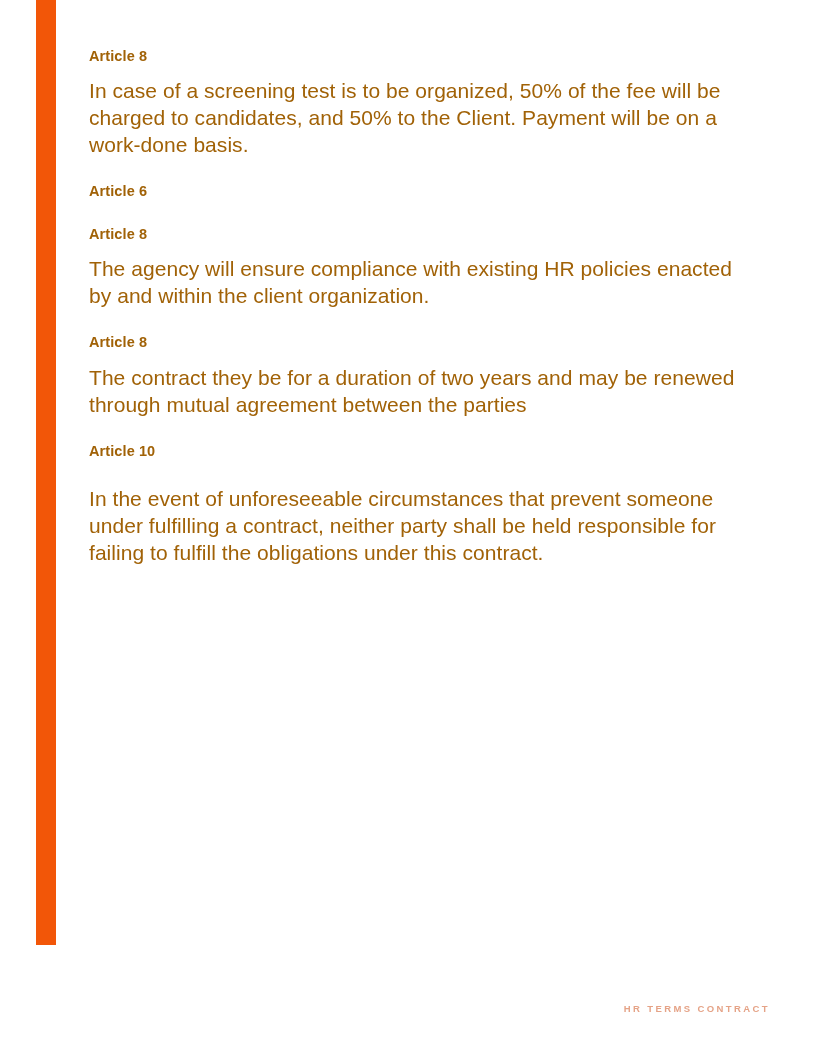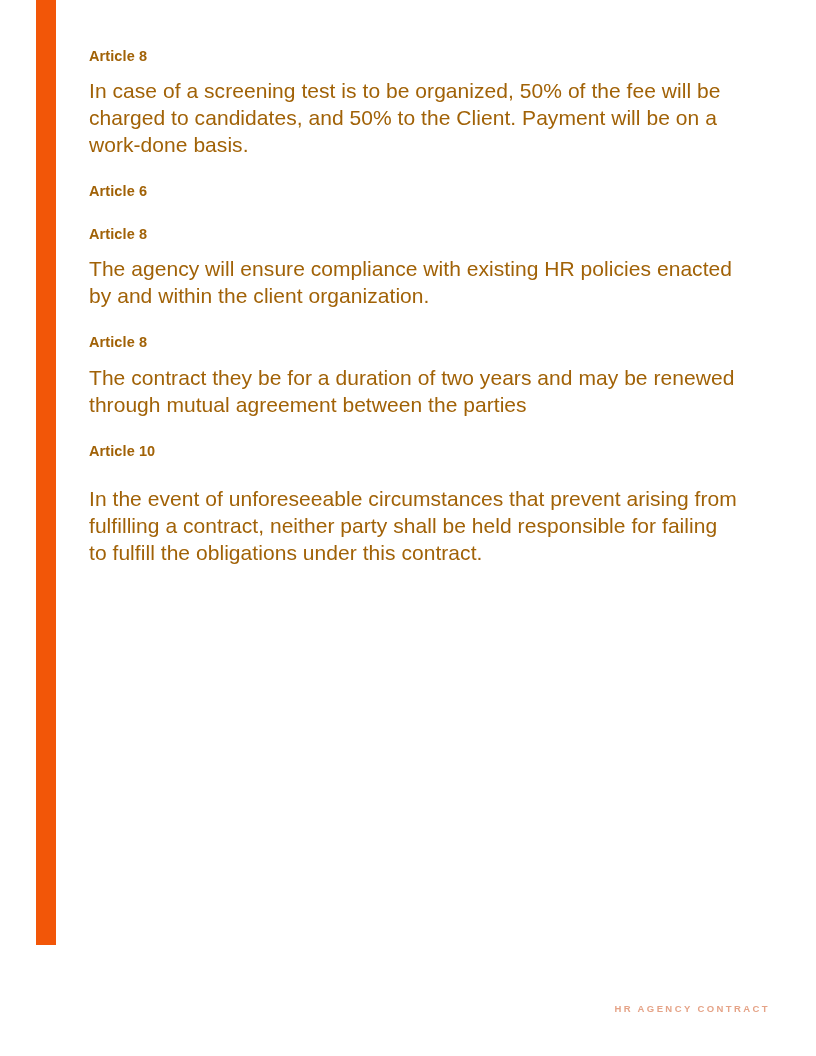--- a/index.html
+++ b/index.html
@@ -118,21 +118,21 @@
         <div class="article-label">Article 8</div>
         <p class="article-body">The contract they be for a duration of two years and may be renewed through mutual agreement between the parties</p>
       </div>
 
 
       <div class="article-block">
         <div class="article-label">Article 10</div>
       </div>
 
       <div class="article-block">
-        <p class="article-body">In the event of unforeseeable circumstances that prevent arising from fulfilling a contract, neither party shall be held responsible for failing to fulfill the obligations under this contract.</p>
+        <p class="article-body">In the event of unforeseeable circumstances that prevent someone under fulfilling a contract, neither party shall be held responsible for failing to fulfill the obligations under this contract.</p>
       </div>
 
     </div>
   </div>
 
-  <div class="footer">HR AGENCY CONTRACT</div>
+  <div class="footer">HR TERMS CONTRACT</div>
 
 </div>
 
 </body></html>

